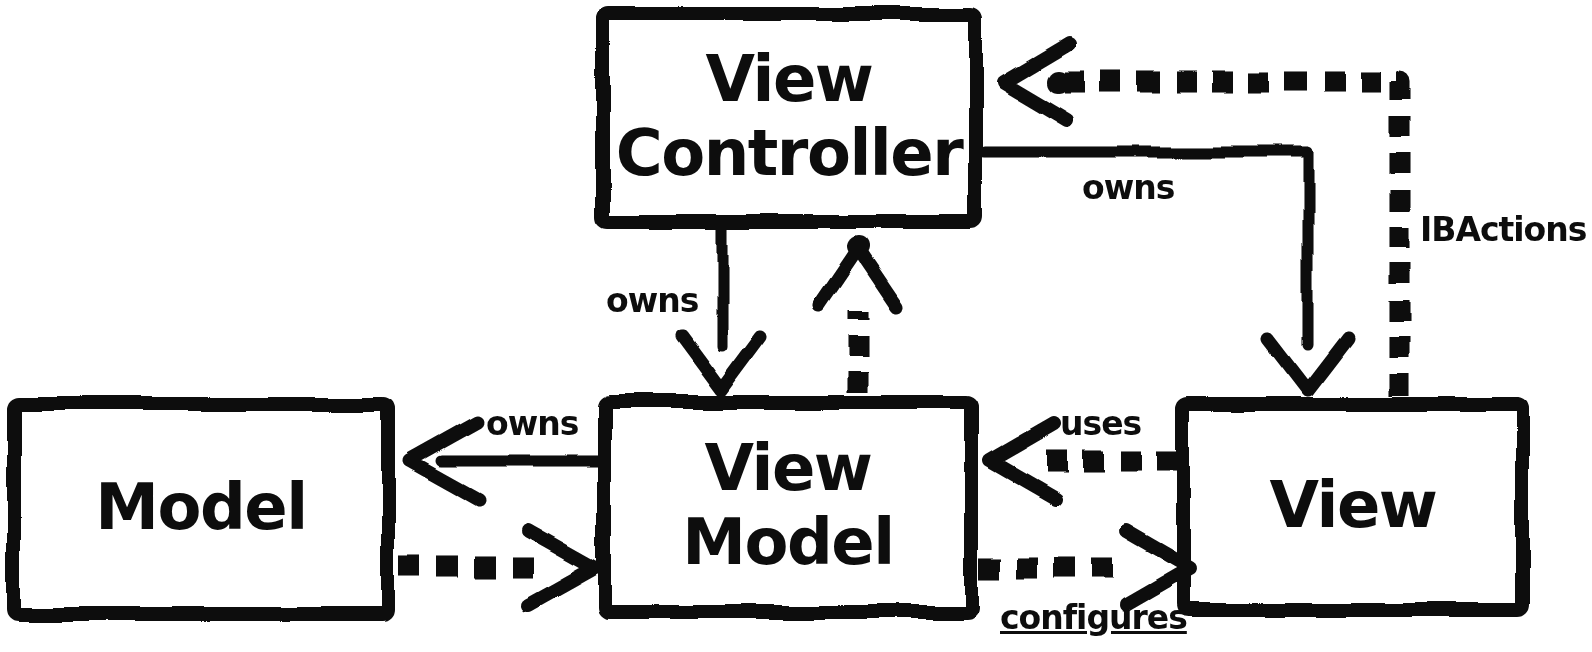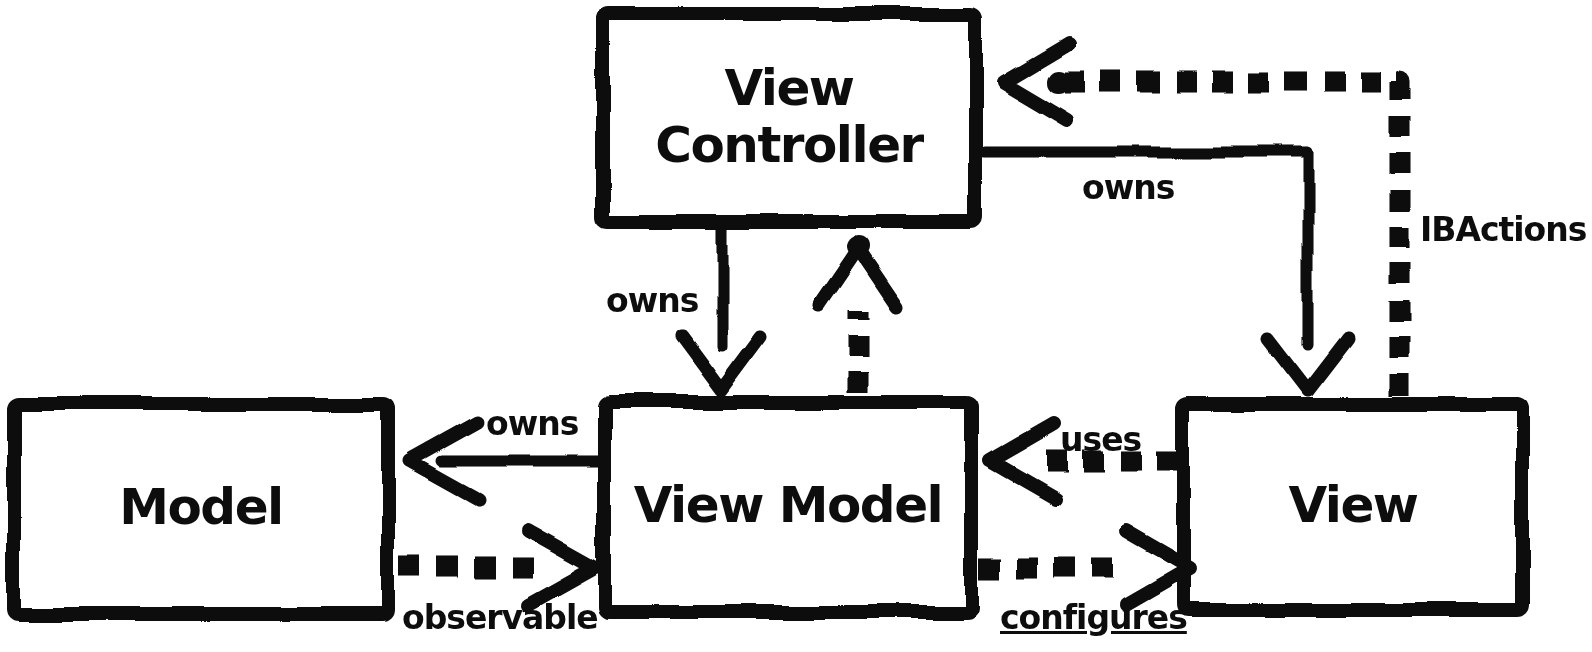--- a/index.html
+++ b/index.html
@@ -20,21 +20,21 @@
     position: absolute;
     left: 0;
     top: 0;
   }
   .box-label {
     position: absolute;
     display: flex;
     align-items: center;
     justify-content: center;
     text-align: center;
-    font-size: 50px;
+    font-size: 64px;
     font-weight: 700;
     letter-spacing: -1.5px;
     line-height: 1.15;
     white-space: pre-line;
     color: #0d0d0d;
   }
   .edge-label {
     position: absolute;
     font-size: 33px;
     font-weight: 700;
@@ -47,21 +47,21 @@
   #model-label    { left: 8px;    top: 398px; width: 386px; height: 220px; }
   #vm-label       { left: 598px;  top: 396px; width: 380px; height: 220px; }
   #view-label     { left: 1178px; top: 398px; width: 350px; height: 216px; }
 
   #lbl-owns-vc-vm    { left: 606px;  top: 283px; }
   #lbl-callbacks     { left: 900px;  top: 264px; }
   #lbl-owns-vc-view  { left: 1082px; top: 170px; }
   #lbl-ibactions     { left: 1420px; top: 212px; text-align: center; }
   #lbl-owns-vm-model { left: 486px;  top: 406px; }
   #lbl-observable    { left: 402px;  top: 600px; }
-  #lbl-uses          { left: 1060px; top: 422px; }
+  #lbl-uses          { left: 1060px; top: 406px; }
   #lbl-configures    { left: 1000px; top: 600px; text-decoration: underline; }
 </style>
 </head>
 <body>
 
 <div class="stage">
 
   <svg width="1592" height="652" viewBox="0 0 1592 652">
     <defs>
       <filter id="wobble" x="-6%" y="-6%" width="112%" height="112%">
@@ -125,17 +125,16 @@
   <div class="box-label" id="vc-label">View
 Controller</div>
   <div class="box-label" id="vm-label">View Model</div>
   <div class="box-label" id="model-label">Model</div>
   <div class="box-label" id="view-label">View</div>
 
   <div class="edge-label" id="lbl-owns-vc-vm">owns</div>
   <div class="edge-label" id="lbl-owns-vc-view">owns</div>
   <div class="edge-label" id="lbl-ibactions">IBActions</div>
   <div class="edge-label" id="lbl-owns-vm-model">owns</div>
-  <div class="edge-label" id="lbl-observable">observable</div>
   <div class="edge-label" id="lbl-uses">uses</div>
   <div class="edge-label" id="lbl-configures">configures</div>
 
 </div>
 
 </body></html>

